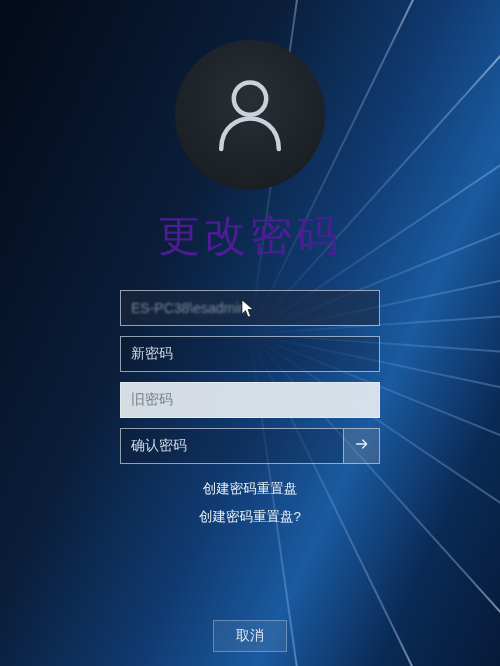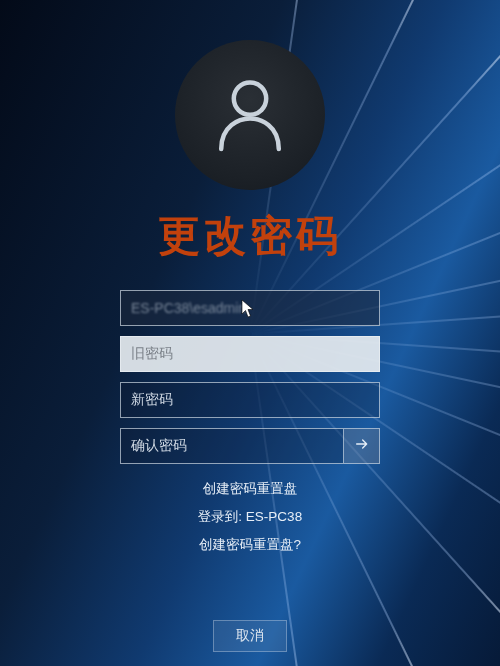--- a/index.html
+++ b/index.html
@@ -27,22 +27,22 @@
     display: flex; flex-direction: column; align-items: center;
   }
   .avatar {
     width: 150px; height: 150px; border-radius: 50%;
     background: radial-gradient(circle at 50% 40%, #2a2f35 0%, #1b2026 70%, #14181d 100%);
     display: flex; align-items: center; justify-content: center;
     margin-bottom: 18px;
   }
   .avatar svg { width: 90px; height: 90px; }
   .title {
-    font-size: 42px; font-weight: 700; letter-spacing: 4px;
-    color: #c2410c; margin-bottom: 26px;
+    font-size: 42px; font-weight: 400; letter-spacing: 4px;
+    color: #4c1d95; margin-bottom: 26px;
   }
   .form { width: 260px; display: flex; flex-direction: column; gap: 10px; }
   .field {
     height: 36px; border: 1.5px solid rgba(220,230,240,0.65);
     background: rgba(10,20,40,0.25);
     display: flex; align-items: center; padding: 0 10px;
     font-size: 14px; color: #cfd8e3;
   }
   .field.username { background: rgba(30,40,60,0.55); color: #8a97a8; position: relative; }
   .field.oldpw { background: rgba(230,235,240,0.92); color: #7a8088; border-color: rgba(230,235,240,0.92);}
@@ -107,46 +107,45 @@
 
     <div class="field username">
       <span style="filter: blur(1.2px); opacity:0.85;">ES-PC38\esadmin</span>
       <span class="cursor" style="left:120px; top:8px;">
         <svg viewBox="0 0 14 20">
             <path d="M1 1 L1 15 L4.5 11.5 L7 18 L9.5 17 L7 10.5 L12 10.5 Z" fill="#ffffff" stroke="#000" stroke-width="0.6"></path>
           </svg>
       </span>
     </div>
 
+    <div class="field">
+      <span>新密码</span>
+    </div>
+
     <div class="field oldpw">
       <span>旧密码</span>
-    </div>
-
-    <div class="field">
-      <span>新密码</span>
     </div>
 
     <div class="row-last">
       <div class="field">
         <span>确认密码</span>
       </div>
       <div class="submit">
         <span>
           <svg viewBox="0 0 24 24">
               <path d="M4 12 H18 M13 6 L19 12 L13 18" fill="none" stroke="#e6eef7" stroke-width="2" stroke-linecap="round" stroke-linejoin="round"></path>
             </svg>
         </span>
       </div>
     </div>
 
   </div>
 
   <div class="links">
     <div class="link">创建密码重置盘</div>
-    <div class="link">登录到: ES-PC38</div>
     <div class="link">创建密码重置盘?</div>
   </div>
 
 </div>
 
 <div class="cancel-wrap">
   <button class="cancel">取消</button>
 </div>
 
 </body></html>

